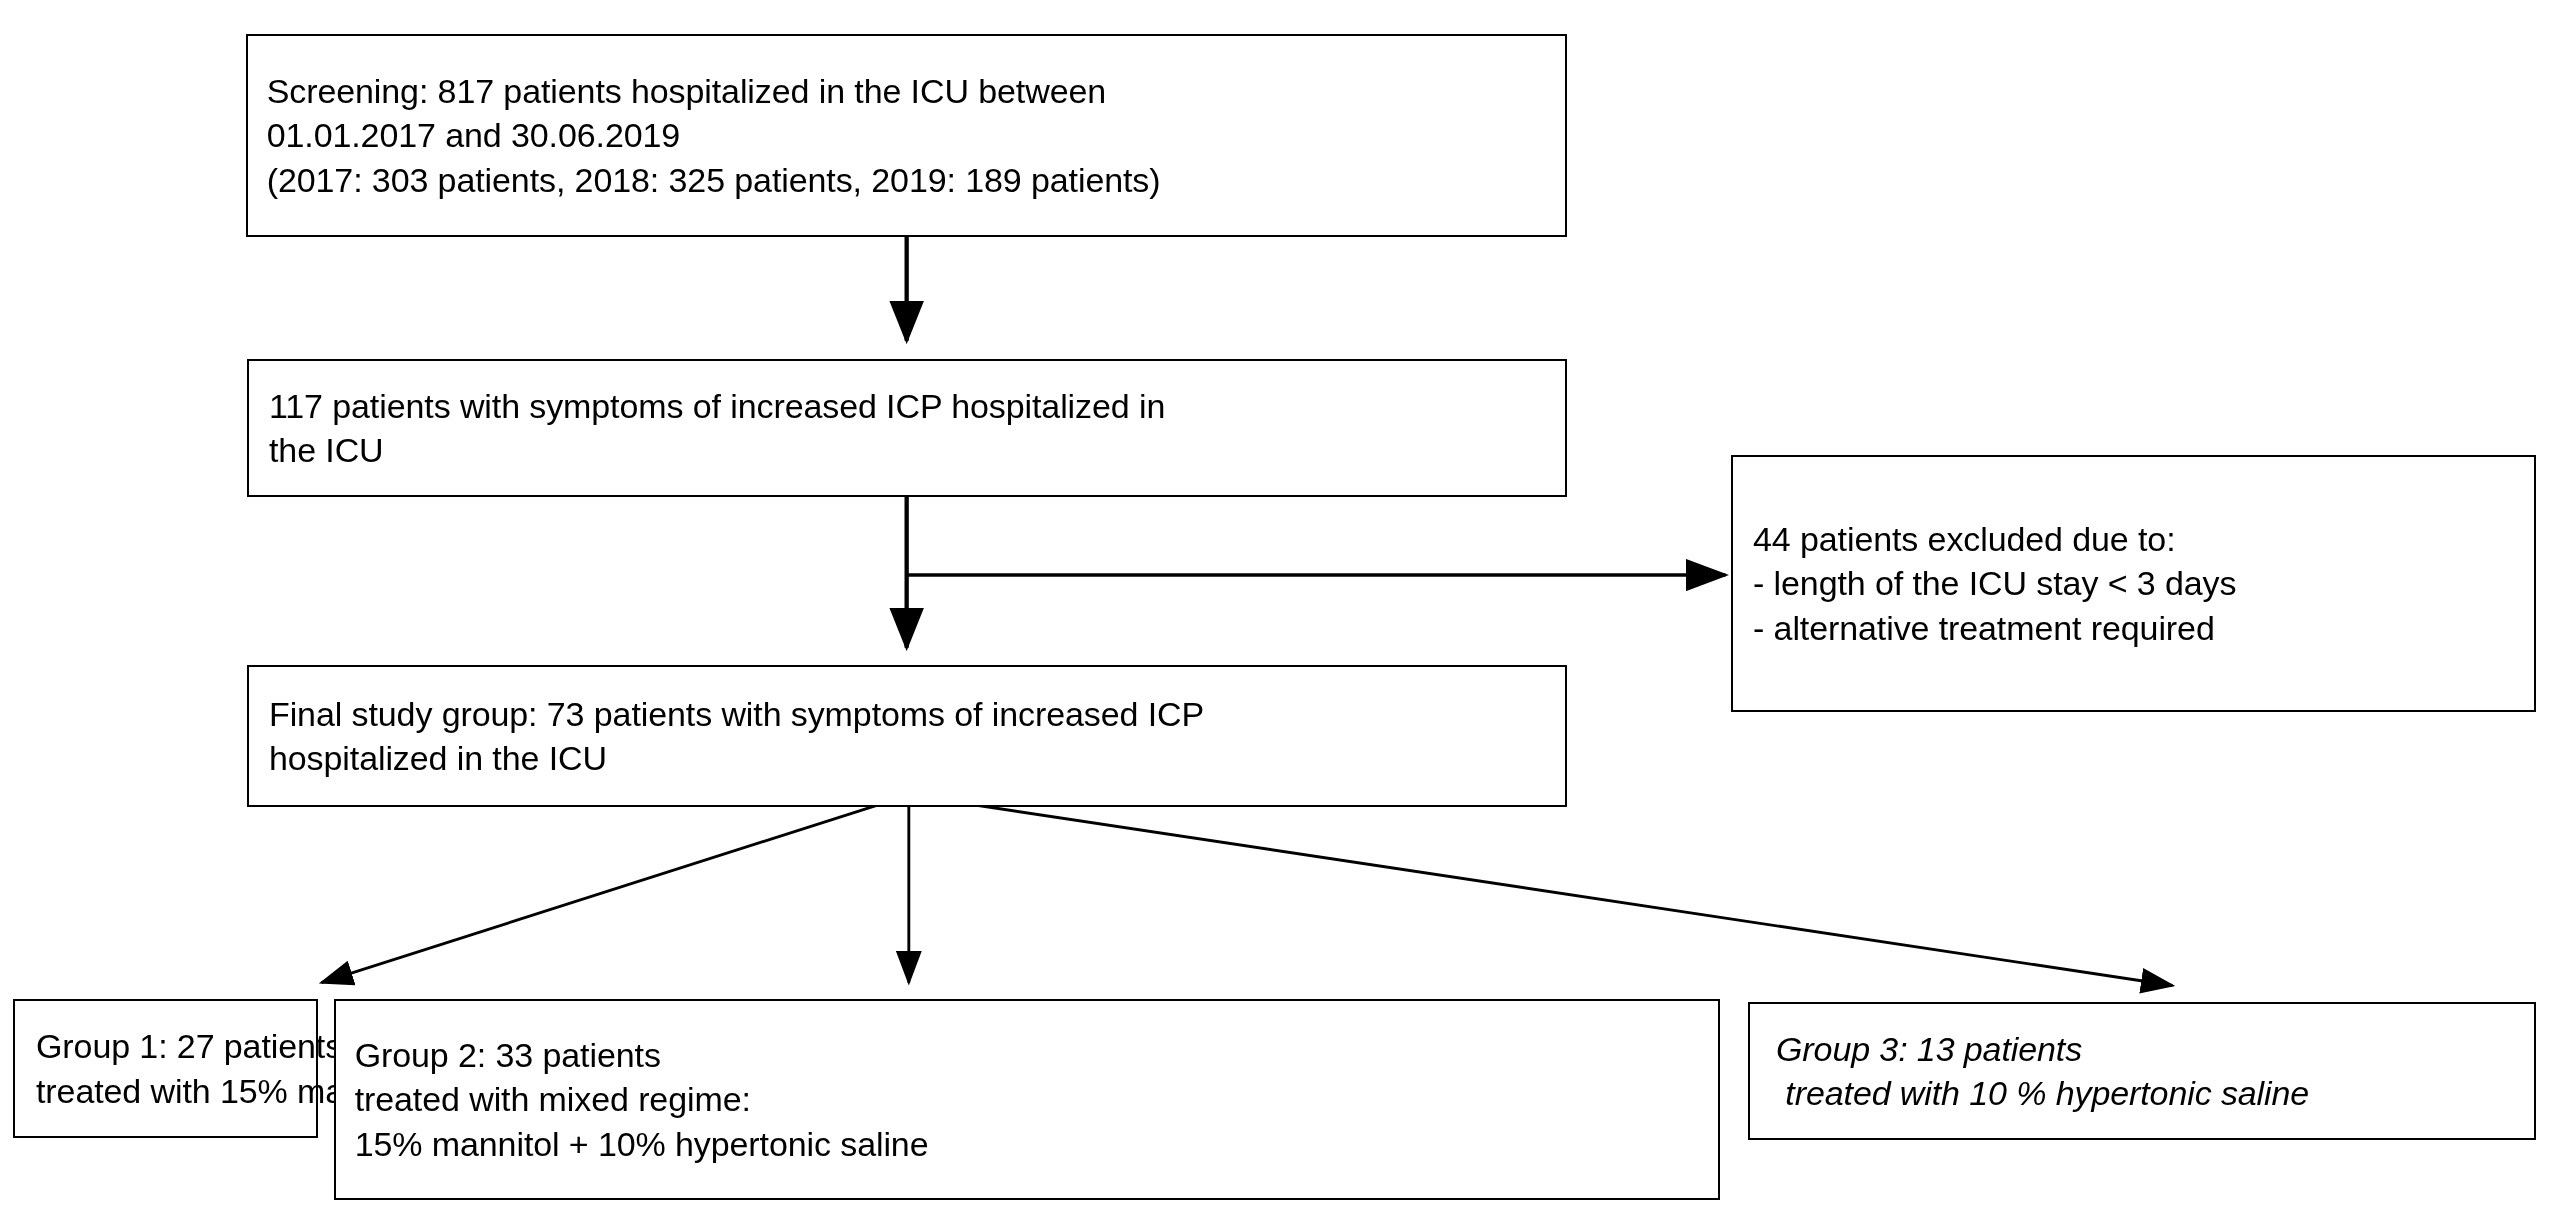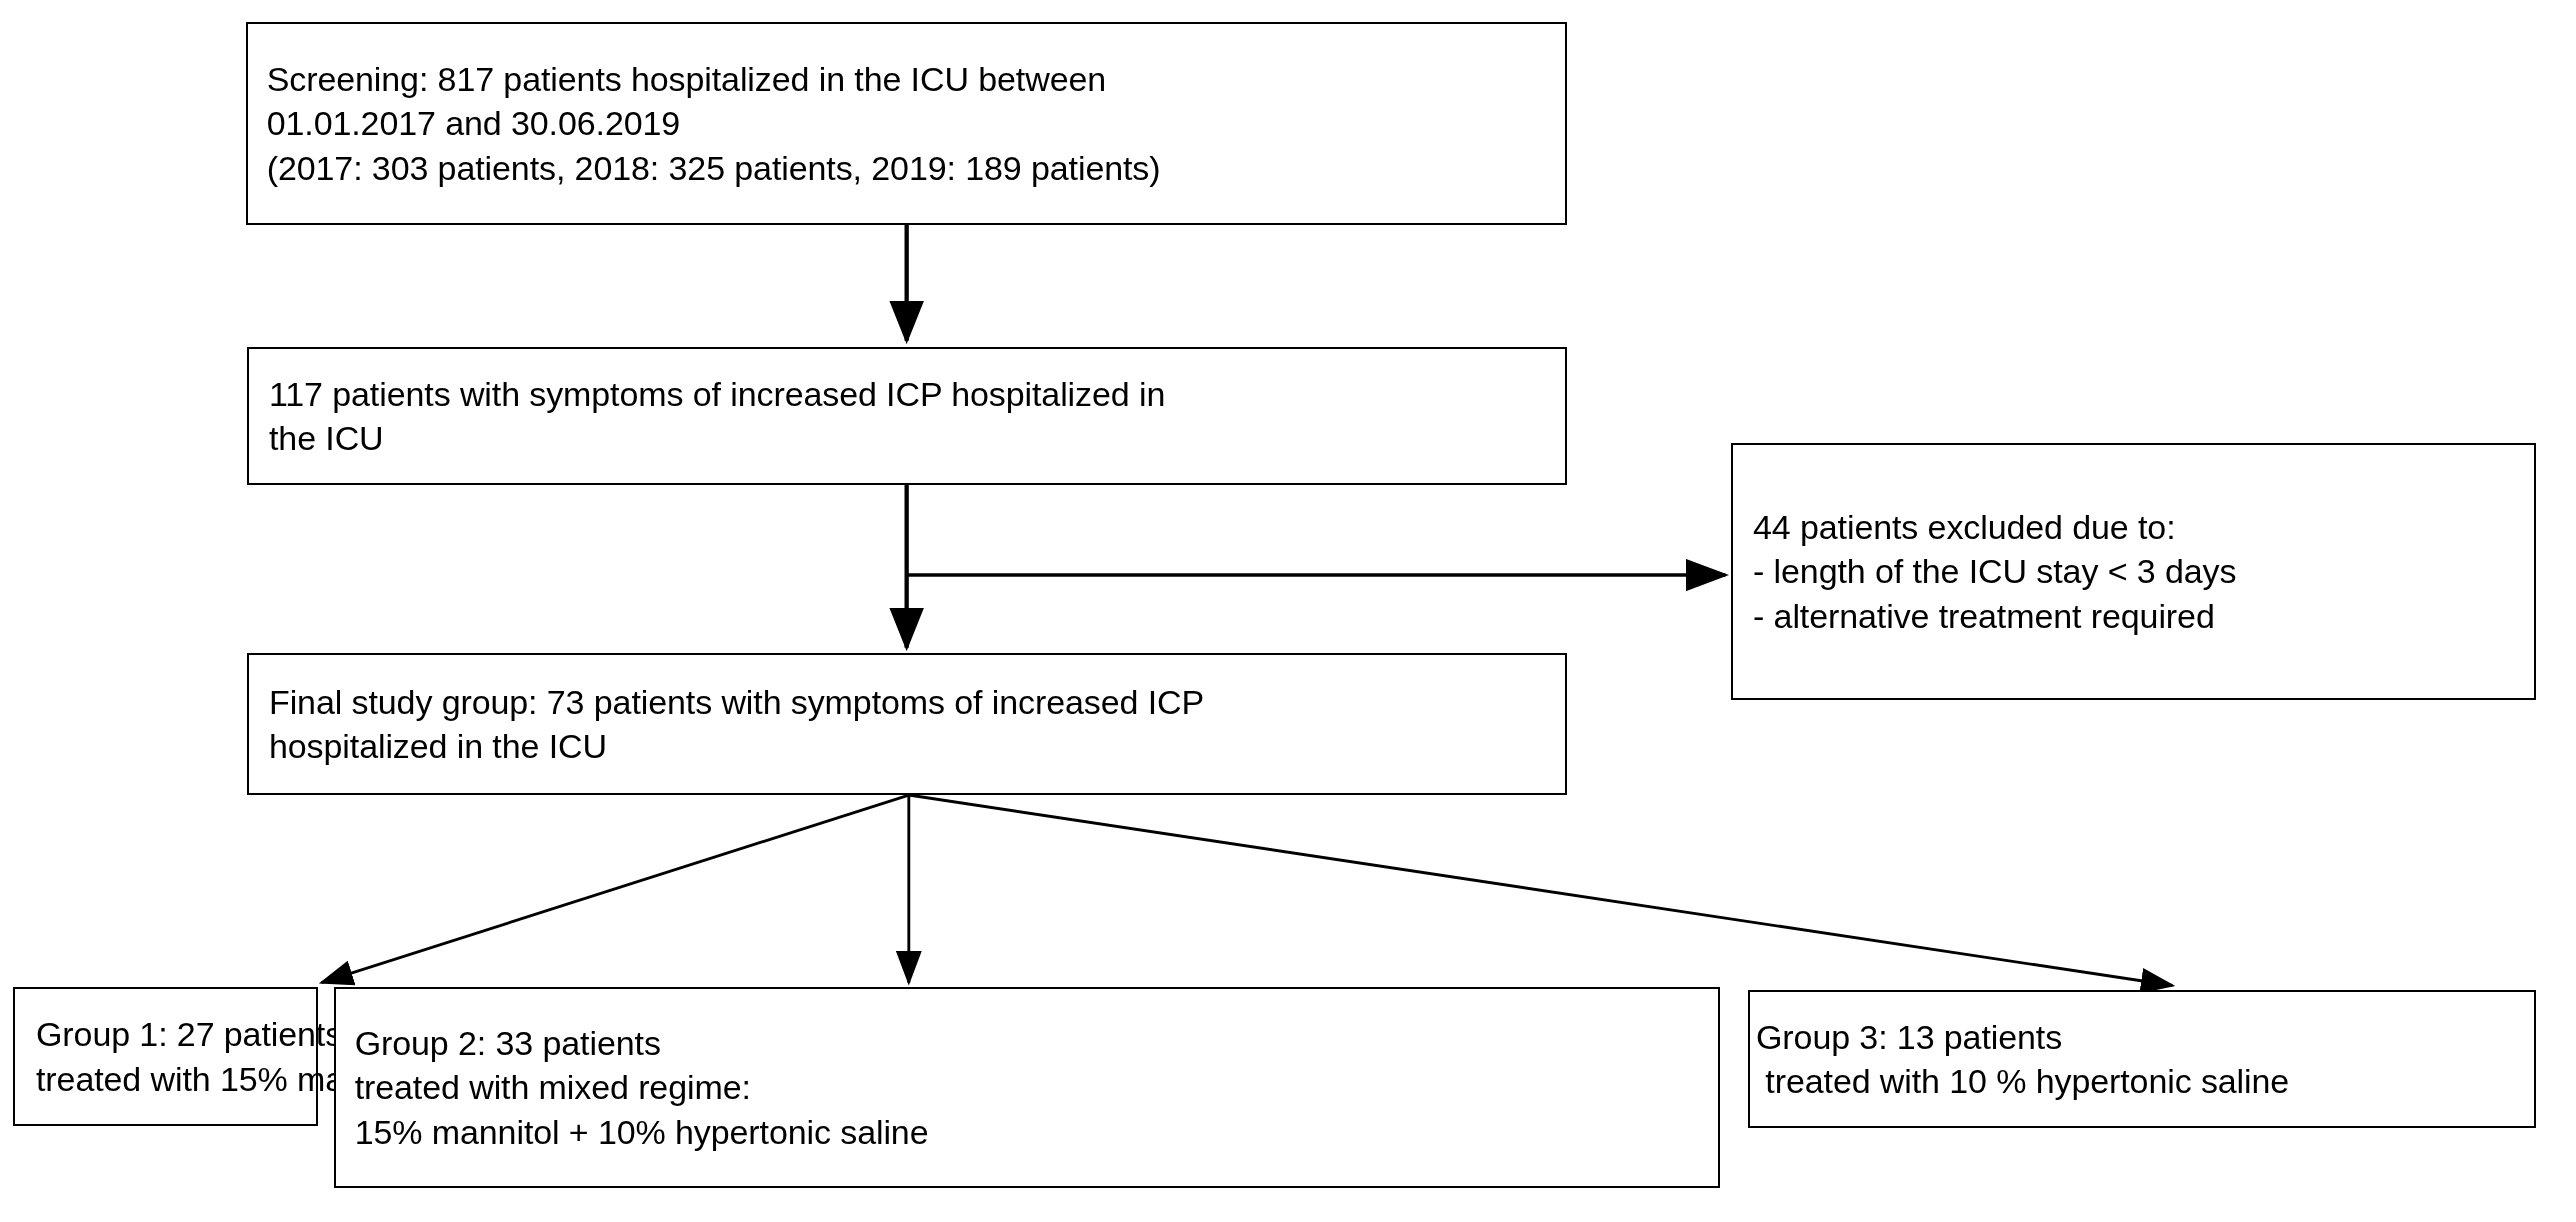--- a/index.html
+++ b/index.html
@@ -25,37 +25,38 @@
     pointer-events: none;
   }
   .node {
     position: absolute;
     box-sizing: border-box;
     border: 2.2px solid #000000;
     background: #ffffff;
     display: flex;
     flex-direction: column;
     justify-content: center;
+    margin-top: 12px;
   }
   .node .line {
     display: block;
     font-size: 34px;
     line-height: 1.30;
     color: #000000;
     white-space: pre;
     letter-spacing: -0.1px;
   }
   
   #node-screening  { left: 246px;  top: 22px;   width: 1321px; height: 203px; padding: 0 0 0 18.7px; }
   #node-icp117     { left: 247px;  top: 347px;  width: 1320px; height: 138px; padding: 0 8px 0 20px; }
   #node-excluded   { left: 1731px; top: 443px;  width: 805px; height: 257px; padding: 0 0 0 20px; }
   #node-final      { left: 247px;  top: 653px;  width: 1320px; height: 142px; padding: 0 0 0 20px; }
   #node-group1     { left: 13px;   top: 987px; width: 305px;  height: 139px; padding: 0 0 0 21px; }
   #node-group2     { left: 334px;  top: 987px; width: 1386px; height: 201px; padding: 0 0 0 18.7px; }
-  #node-group3     { left: 1748px; top: 990px; width: 788px; height: 138px; padding: 0 0 0 6px; }
+  #node-group3     { left: 1748px; top: 990px; width: 788px; height: 138px; padding: 0 0 0 26px; font-style: italic; }
 </style>
 </head>
 <body>
 
 <div id="canvas">
 
   <svg id="connectors" viewBox="0 0 3583 1700" xmlns="http://www.w3.org/2000/svg">
     <defs>
       <marker id="arrowhead" markerWidth="10" markerHeight="8" refX="9.2" refY="4" orient="auto" markerUnits="strokeWidth">
         <path d="M0,0 L10,4 L0,8 Z" fill="#000000"></path>

